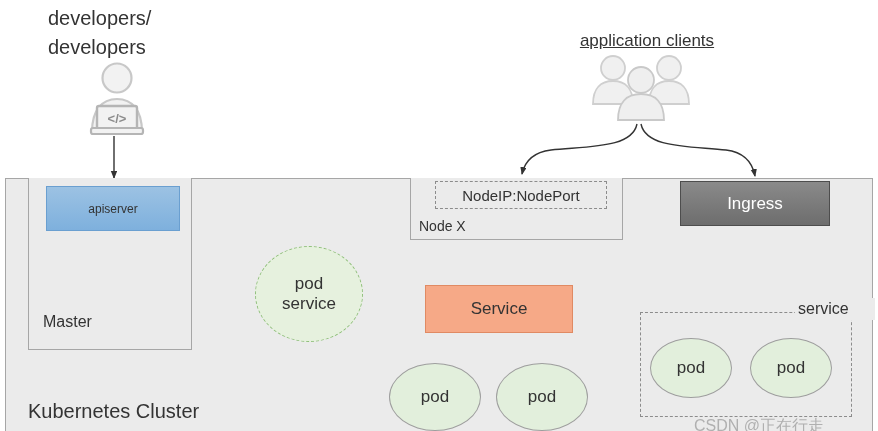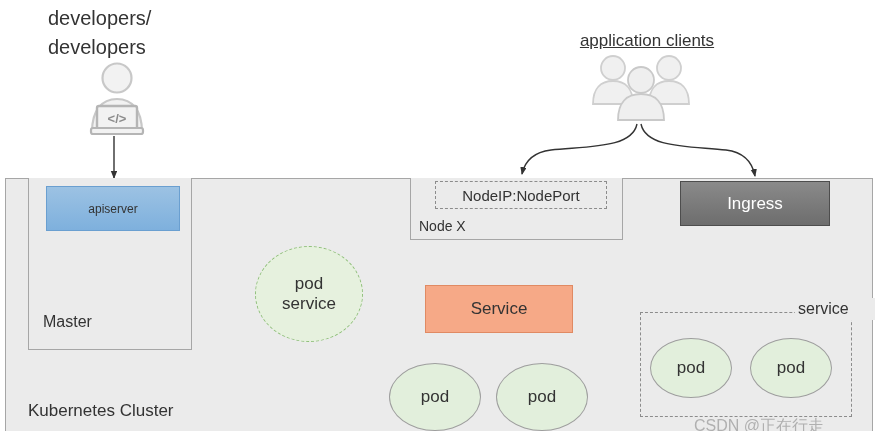--- a/index.html
+++ b/index.html
@@ -40,21 +40,21 @@
     border: 1px solid #a6a6a6;
     border-bottom: none;
     display: block;
   }
   #cluster-label {
     left: 28px;
     top: 398px;
     width: 230px;
     height: 26px;
     justify-content: flex-start;
-    font-size: 17px;
+    font-size: 20px;
     color: #333333;
   }
   
   #master-box {
     left: 28px;
     top: 178px;
     width: 164px;
     height: 172px;
     background: #ebebeb;
     border: 1px solid #a6a6a6;

